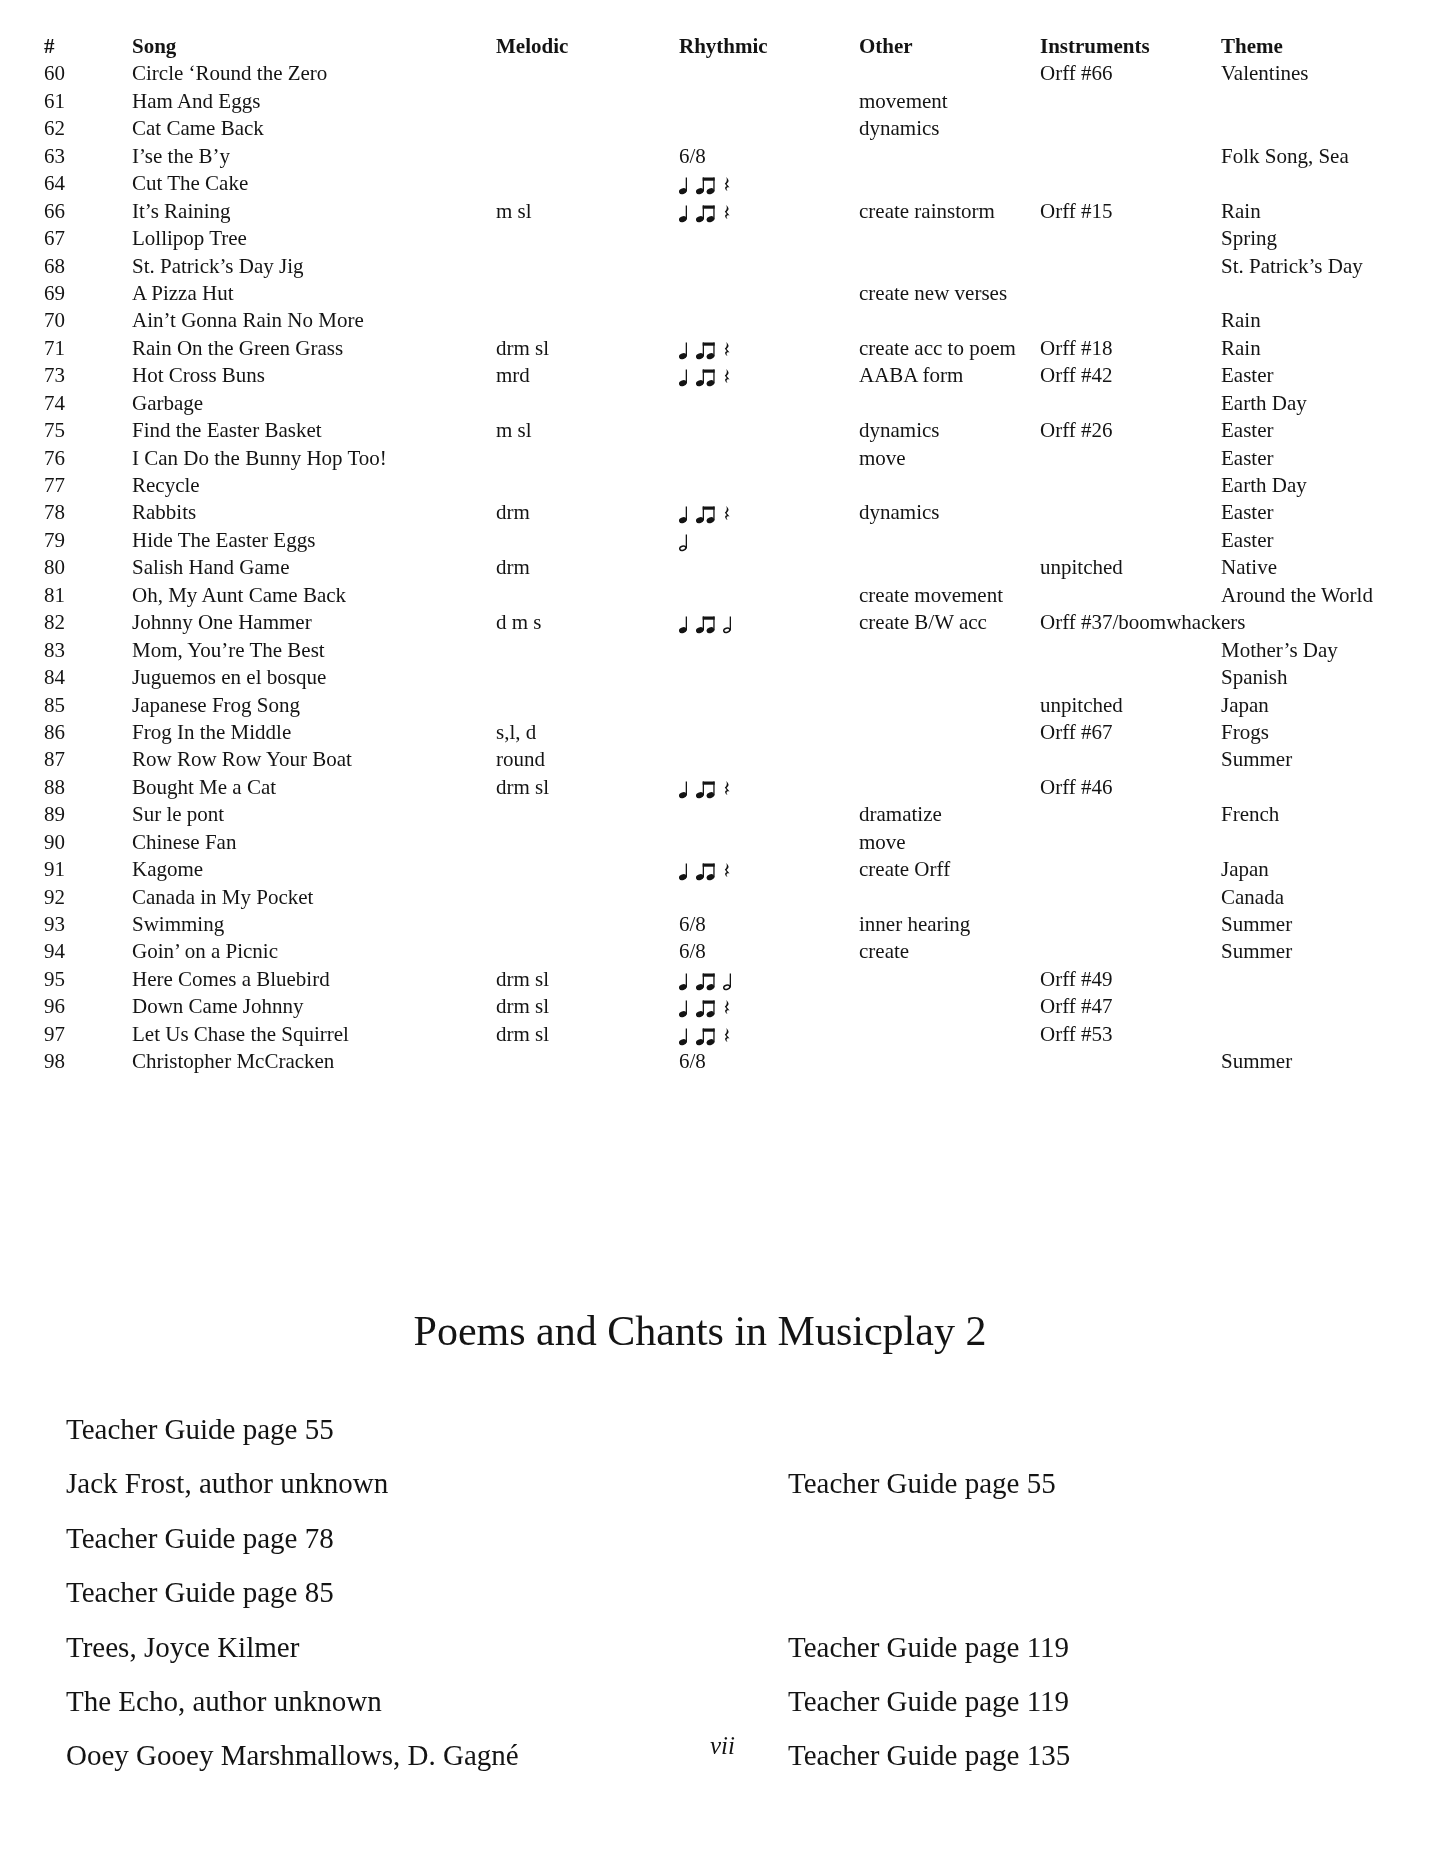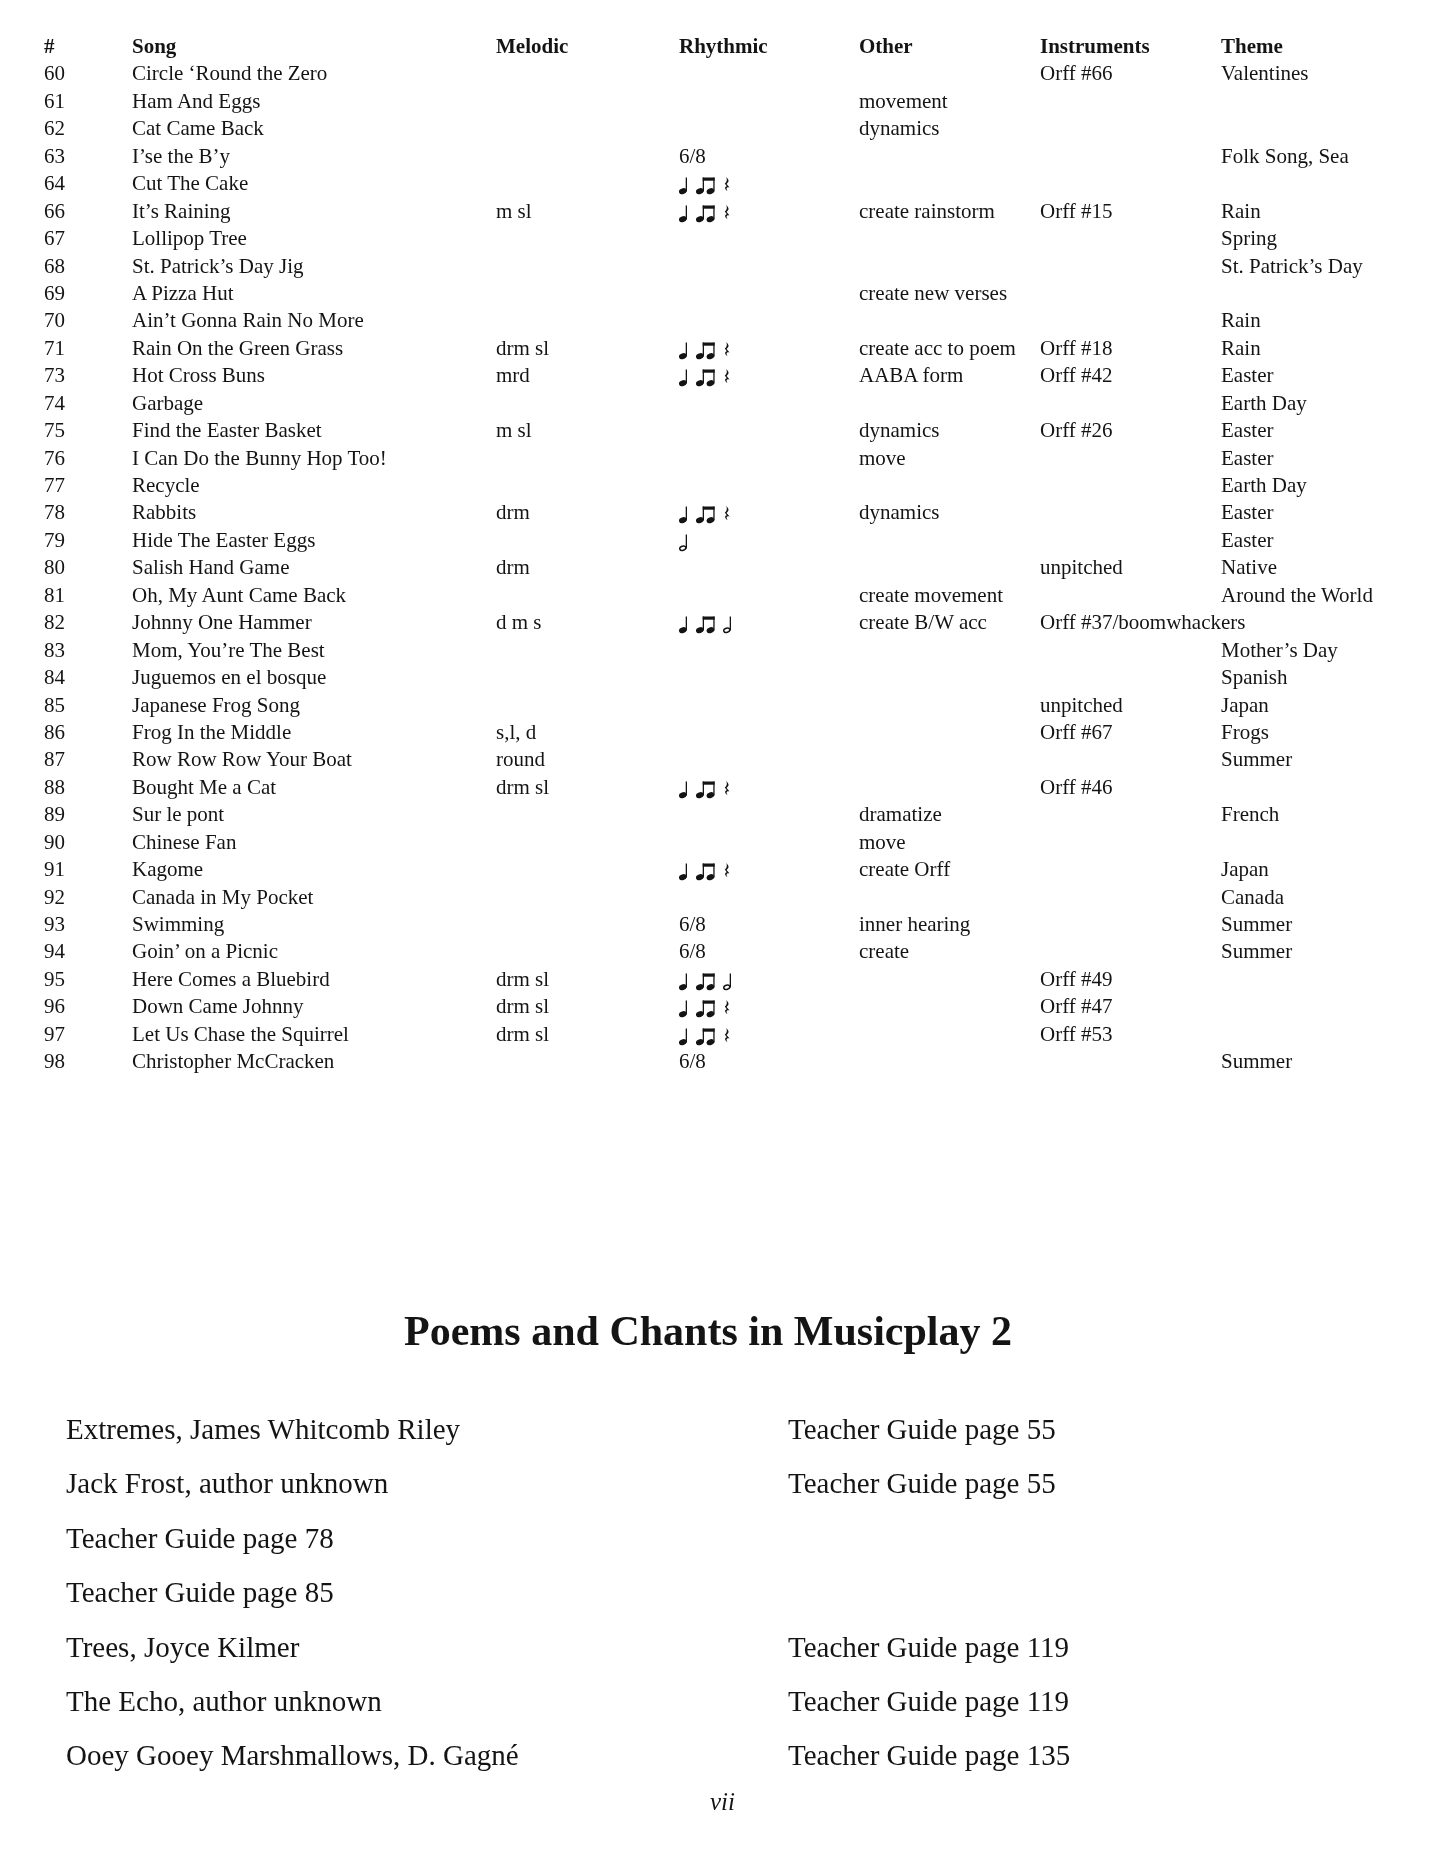--- a/index.html
+++ b/index.html
@@ -20,33 +20,33 @@
     display:grid;
     grid-template-columns:88px 364px 183px 180px 181px 181px auto;
     height:27.45px;line-height:27.45px;
     white-space:nowrap;
   }
   .trow.header{font-weight:bold;}
   .cell{overflow:visible;}
   .note{vertical-align:-5px;margin-right:7px;fill:#141414;}
   
   .poems-title{
-    position:absolute;top:1310px;left:16px;width:1384px;
-    text-align:center;font-size:42px;font-weight:bold;line-height:1;
+    position:absolute;top:1310px;left:8px;width:1384px;
+    text-align:center;font-size:42px;font-weight:normal;line-height:1;
   }
   .poemlist{
     position:absolute;left:66px;top:1414px;width:1330px;
     font-size:29px;
   }
   .poemrow{
     display:grid;grid-template-columns:722px auto;
     height:54.4px;line-height:31px;white-space:nowrap;
   }
   .footer-pagenum{
-    position:absolute;top:1788px;left:0;width:1445px;
+    position:absolute;top:1732px;left:0;width:1445px;
     text-align:center;font-style:italic;font-size:25px;
   }
 </style>
 </head>
 <body>
 
 <div class="page">
 
   <div class="songtable">
     <div class="trow header">
@@ -517,21 +517,20 @@
           <div class="cell"></div>
           <div class="cell"></div>
           <div class="cell">Summer</div>
         </div>
       </div>
   </div>
 
   <div class="poems-title">Poems and Chants in Musicplay 2</div>
   <div class="poemlist" id="poem-list">
       <div class="poemrow">
-        <div>Extremes, James Whitcomb Riley</div>
         <div>Teacher Guide page 55</div>
       </div>
       <div class="poemrow">
         <div>Jack Frost, author unknown</div>
         <div>Teacher Guide page 55</div>
       </div>
       <div class="poemrow">
         <div>Teacher Guide page 78</div>
       </div>
       <div class="poemrow">

